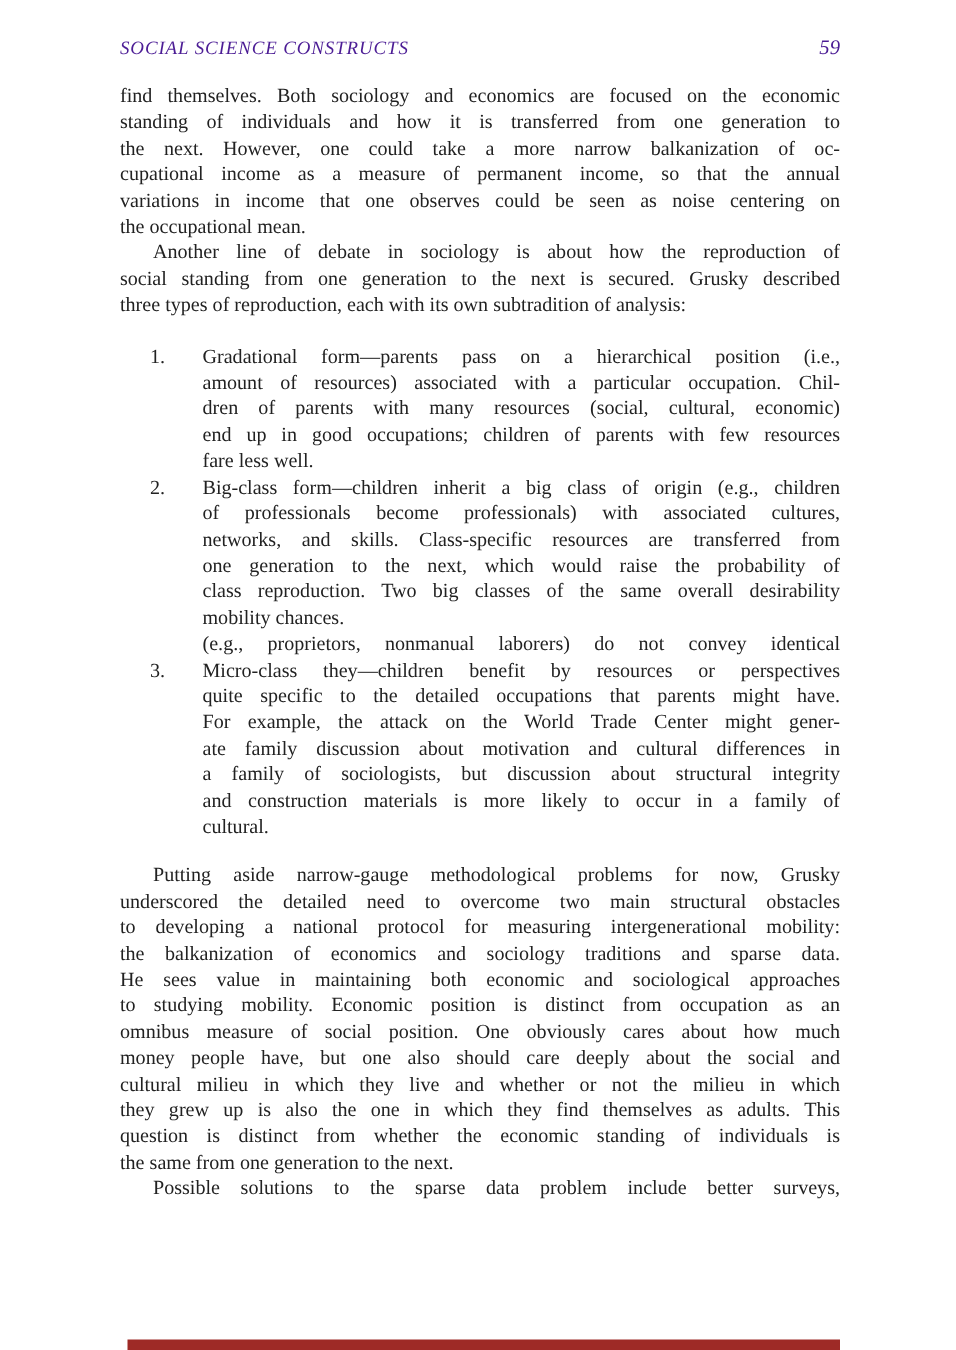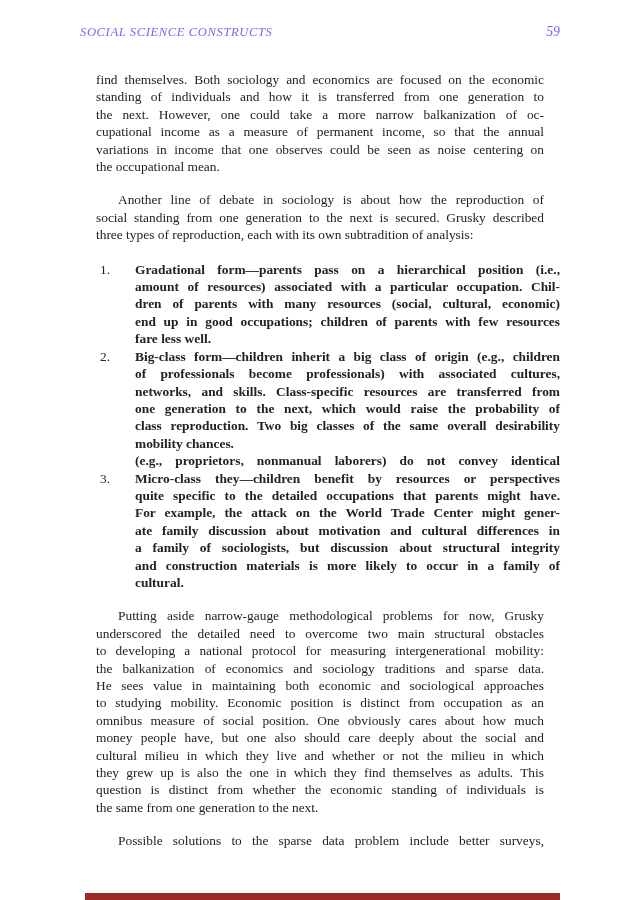--- a/index.html
+++ b/index.html
@@ -19,39 +19,39 @@
   }
   .running-head {
     position: absolute;
     top: 24px;
     left: 80px;
     width: 480px;
     display: flex;
     justify-content: space-between;
     align-items: baseline;
     font-style: italic;
-    color: #8b5cf6;
+    color: #4c1d95;
   }
   .running-title {
     font-size: 12.6px;
     letter-spacing: 0.6px;
   }
   .page-number {
     font-size: 13.8px;
   }
   .text-block {
     position: absolute;
     top: 55px;
     left: 80px;
     width: 480px;
     font-size: 13.4px;
     line-height: 17.4px;
     color: #222222;
   }
-  .paragraph { margin: 16px; }
+  .paragraph { margin: 0; }
   .line {
     text-align: justify;
     text-align-last: justify;
   }
   .line.para-end {
     text-align-last: left;
   }
   .line.first-indent {
     text-indent: 22px;
   }
@@ -64,21 +64,20 @@
     align-items: flex-start;
   }
   .list-number {
     flex: none;
     width: 35px;
     text-align: left;
   }
   .item-lines {
     flex: 1 1 auto;
     min-width: 0;
-    font-weight: bold;
   }
   .bottom-bar {
     position: absolute;
     left: 85px;
     bottom: 0;
     width: 475px;
     height: 7px;
   }
 </style>
 </head>

